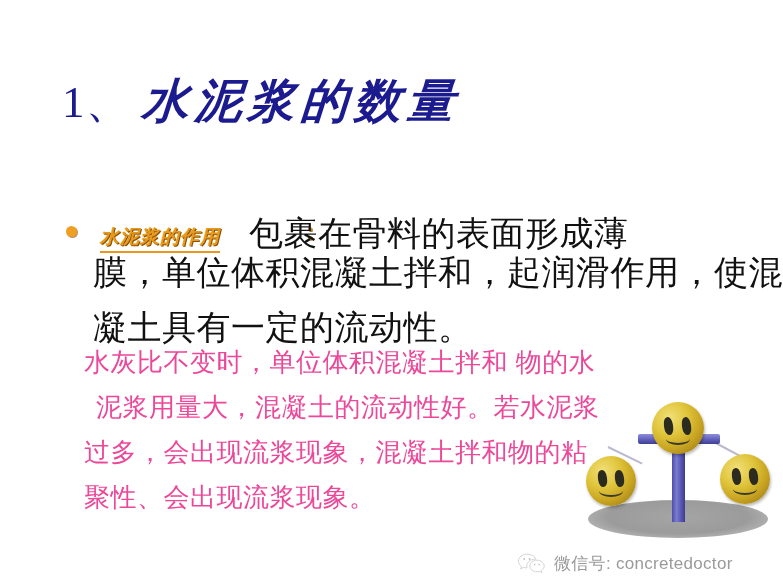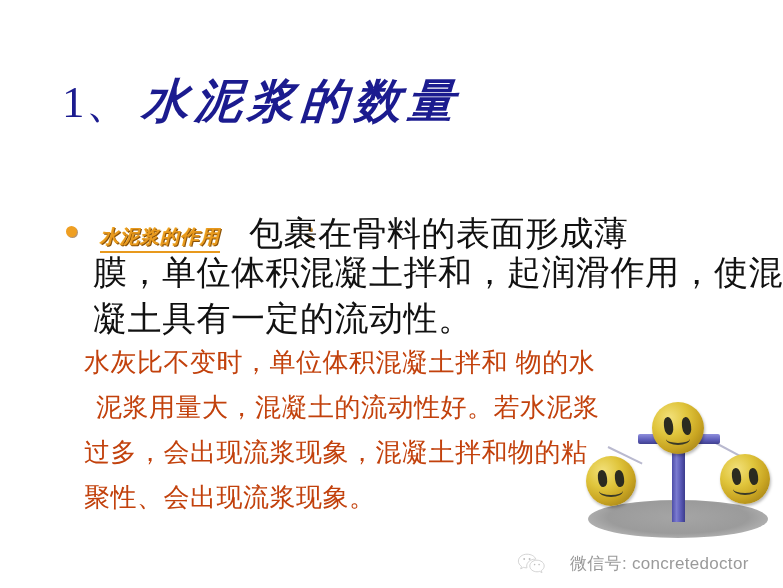--- a/index.html
+++ b/index.html
@@ -96,32 +96,32 @@
     width: 470px;
   }
   .para1 .ln {
     font-size: 34px;
     color: #111111;
     line-height: 39px;
     letter-spacing: 0.5px;
     white-space: nowrap;
   }
   .para1 .ln.l2 { position: absolute; left: -156px; top: 39px; }
-  .para1 .ln.l3 { position: absolute; left: -156px; top: 85px; }
+  .para1 .ln.l3 { position: absolute; left: -156px; top: 94px; }
 
   
   .para2 {
     position: absolute;
     left: 84px;
     top: 340px;
     width: 640px;
   }
   .para2 .ln {
     font-size: 26px;
-    color: #c2410c;
+    color: #ec4899;
     line-height: 45px;
     letter-spacing: 0.5px;
     white-space: nowrap;
     overflow: hidden;
   }
   .para2 .ln.indent { padding-left: 12px; }
   
   .para2 .clip { max-width: 508px; display: block; }
 
   
@@ -197,21 +197,21 @@
   .ball.right  { left: 140px; top: 50px; width: 50px; height: 50px; }
 
   
   .footer {
     position: absolute;
     left: 516px;
     top: 548px;
     height: 30px;
     display: flex;
     align-items: center;
-    gap: 24px;
+    gap: 8px;
   }
   .wechat-icon {
     width: 30px;
     height: 24px;
     flex: 0 0 auto;
   }
   .footer-text {
     font-size: 17px;
     color: #9a9a9a;
     letter-spacing: 0.3px;

